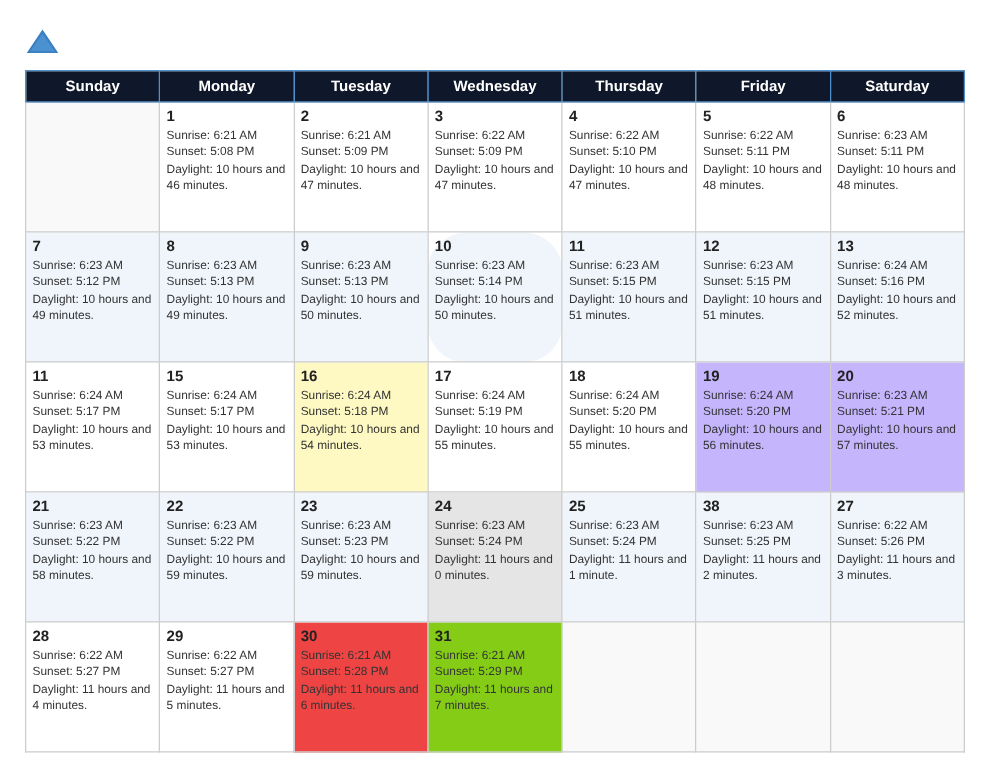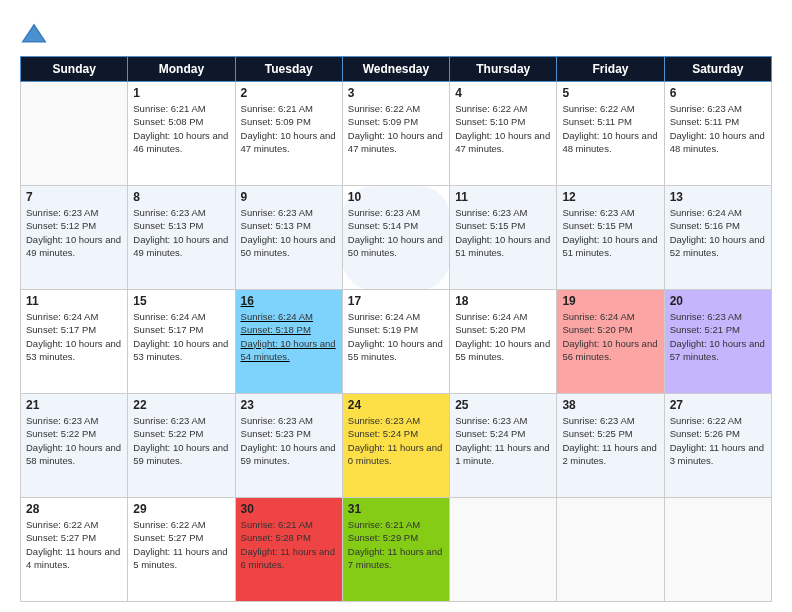--- a/index.html
+++ b/index.html
@@ -192,33 +192,33 @@
         </tr>
         <tr>
           <td style="background-color: rgb(255, 255, 255);">
             <div class="day-number">11</div>
             <div class="day-info">Sunrise: 6:24 AM<br>Sunset: 5:17 PM<br>Daylight: 10 hours and 53 minutes.</div>
           </td>
           <td style="background-color: rgb(255, 255, 255);">
             <div class="day-number">15</div>
             <div class="day-info">Sunrise: 6:24 AM<br>Sunset: 5:17 PM<br>Daylight: 10 hours and 53 minutes.</div>
           </td>
-          <td style="background-color: #7dd3fc; text-decoration: underline;">
+          <td style="background-color: #fef9c3;">
             <div class="day-number">16</div>
             <div class="day-info">Sunrise: 6:24 AM<br>Sunset: 5:18 PM<br>Daylight: 10 hours and 54 minutes.</div>
           </td>
           <td style="background-color: rgb(255, 255, 255);">
             <div class="day-number">17</div>
             <div class="day-info">Sunrise: 6:24 AM<br>Sunset: 5:19 PM<br>Daylight: 10 hours and 55 minutes.</div>
           </td>
           <td style="background-color: rgb(255, 255, 255);">
             <div class="day-number">18</div>
             <div class="day-info">Sunrise: 6:24 AM<br>Sunset: 5:20 PM<br>Daylight: 10 hours and 55 minutes.</div>
           </td>
-          <td style="background-color: #fca5a5;">
+          <td style="background-color: #c4b5fd;">
             <div class="day-number">19</div>
             <div class="day-info">Sunrise: 6:24 AM<br>Sunset: 5:20 PM<br>Daylight: 10 hours and 56 minutes.</div>
           </td>
           <td style="background-color: #c4b5fd;">
             <div class="day-number">20</div>
             <div class="day-info">Sunrise: 6:23 AM<br>Sunset: 5:21 PM<br>Daylight: 10 hours and 57 minutes.</div>
           </td>
         </tr>
         <tr>
           <td style="background-color: rgb(240, 245, 251);">
@@ -226,21 +226,21 @@
             <div class="day-info">Sunrise: 6:23 AM<br>Sunset: 5:22 PM<br>Daylight: 10 hours and 58 minutes.</div>
           </td>
           <td style="background-color: rgb(240, 245, 251);">
             <div class="day-number">22</div>
             <div class="day-info">Sunrise: 6:23 AM<br>Sunset: 5:22 PM<br>Daylight: 10 hours and 59 minutes.</div>
           </td>
           <td style="background-color: rgb(240, 245, 251);">
             <div class="day-number">23</div>
             <div class="day-info">Sunrise: 6:23 AM<br>Sunset: 5:23 PM<br>Daylight: 10 hours and 59 minutes.</div>
           </td>
-          <td style="background-color: #fde047;">
+          <td style="background-color: #e5e5e5;">
             <div class="day-number">24</div>
             <div class="day-info">Sunrise: 6:23 AM<br>Sunset: 5:24 PM<br>Daylight: 11 hours and 0 minutes.</div>
           </td>
           <td style="background-color: rgb(240, 245, 251);">
             <div class="day-number">25</div>
             <div class="day-info">Sunrise: 6:23 AM<br>Sunset: 5:24 PM<br>Daylight: 11 hours and 1 minute.</div>
           </td>
           <td style="background-color: rgb(240, 245, 251);">
             <div class="day-number">38</div>
             <div class="day-info">Sunrise: 6:23 AM<br>Sunset: 5:25 PM<br>Daylight: 11 hours and 2 minutes.</div>

